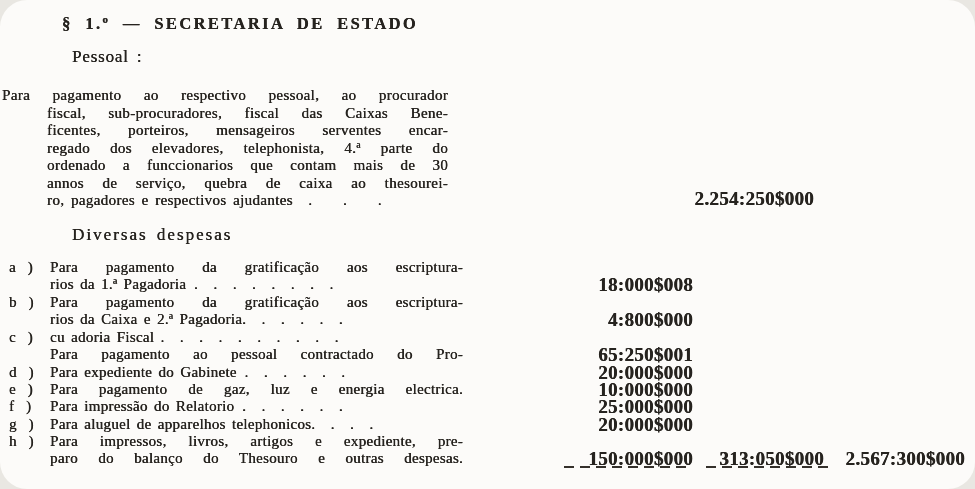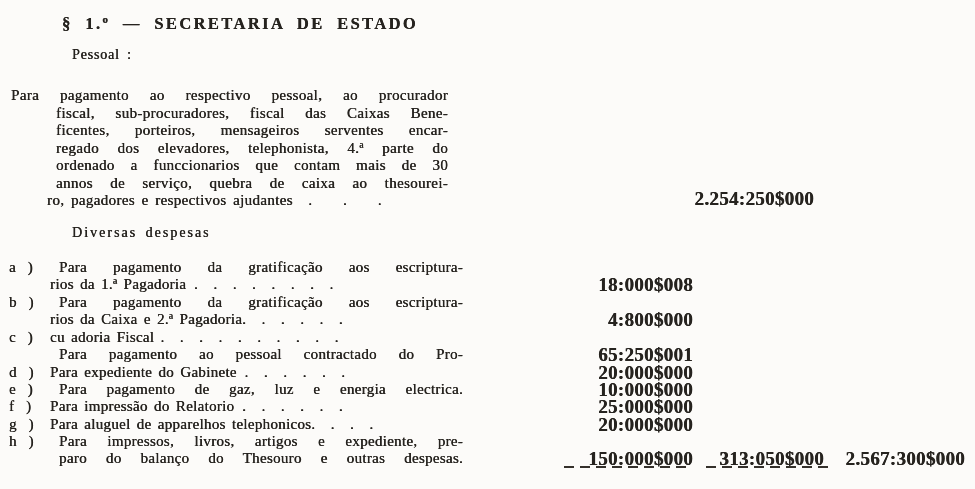--- a/index.html
+++ b/index.html
@@ -6,44 +6,45 @@
   .page {
     position: relative;
     width: 975px;
     height: 489px;
     margin: 0 auto;
     background: #fcfbf9;
     overflow: hidden;
     font-family: "Liberation Serif", "DejaVu Serif", serif;
     color: #26231f;
     text-shadow: 0.35px 0 0 currentColor; 
+    border-radius: 27px;
   }
   .abs { position: absolute; }
 
   .heading {
     top: 14px; left: 62px;
     font-size: 16.5px; font-weight: 700;
     letter-spacing: 2.4px; word-spacing: 6px;
     white-space: nowrap;
   }
   .sublabel {
-    font-size: 14px; letter-spacing: 0.8px; word-spacing: 3px;
+    font-size: 17px; letter-spacing: 0.8px; word-spacing: 3px;
     white-space: nowrap;
   }
   .pessoal  { top: 47px;  left: 72px; }
   .diversas { top: 225px; left: 72px; letter-spacing: 2px; }
 
   .para {
     top: 87px; left: 2px; width: 446px;
     font-size: 15px; letter-spacing: 0.35px; word-spacing: 2.5px;
   }
   .para .pline { height: 17.5px; line-height: 17.5px; }
   .para .pline.cont { padding-left: 45px; }
 
-  .fill { text-align: justify; -moz-text-align-last: justify; text-align-last: justify; margin-left: 9px; }
+  .fill { text-align: justify; -moz-text-align-last: justify; text-align-last: justify; }
 
   .item { left: 0; width: 470px; font-size: 15px; letter-spacing: 0.3px; word-spacing: 2.2px; }
   .item .letter { position: absolute; left: 9px; top: 0; letter-spacing: 3px; }
   .item .itext { margin-left: 50px; width: 413px; font-family: Liberation Serif, serif; }
   .item .tline { height: 17.4px; line-height: 17.4px; }
 
   .amt {
     font-size: 19px; font-weight: 700; letter-spacing: 0.3px;
     text-align: right; white-space: nowrap; line-height: 17.4px;
   }

